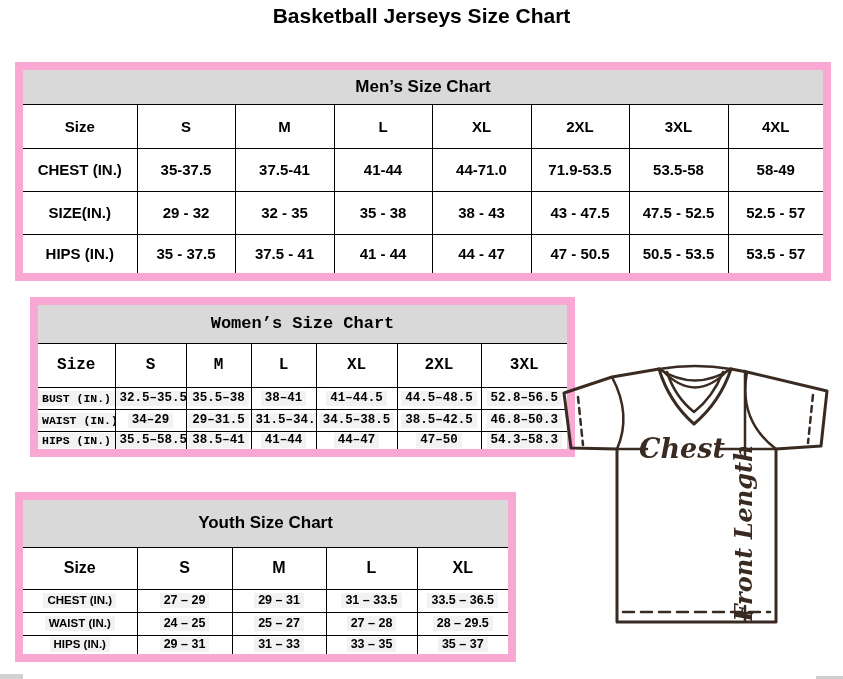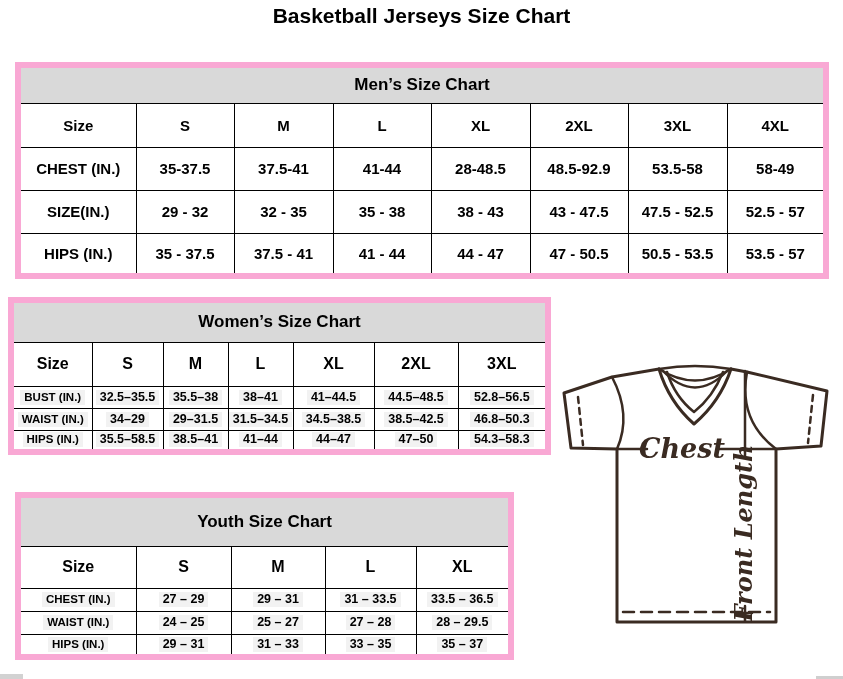--- a/index.html
+++ b/index.html
@@ -8,33 +8,33 @@
     background:#ffffff; color:#000;
     font-family:"Liberation Sans", sans-serif;
     overflow:hidden;
   }
   .page-title {
     position:absolute; left:0; top:4px; width:843px;
     text-align:center; font-size:21px; font-weight:bold; margin:0;
   }
   table.size-table {
     position:absolute; border-collapse:collapse; table-layout:fixed;
-    border:6px solid #f9a8d4; text-align:center; font-weight:bold;
+    border:8px solid #f9a8d4; text-align:center; font-weight:bold;
   }
   table.size-table th, table.size-table td {
     border:1px solid #000; padding:0; overflow:hidden; white-space:nowrap;
   }
   .tbl-title-cell { background:#d9d9d9; font-size:17px; }
   
   #mens-table { left:15px; top:62px; width:811px; }
   #mens-table tr.title-row   { height:38px; }
   #mens-table tr.header-row  { height:44px; font-size:15px; }
   #mens-table tr.data-row    { height:43px; font-size:15px; }
   
-  #womens-table { left:8px; top:297px; width:537px; }
+  #womens-table { left:30px; top:297px; width:537px;font-family:Liberation Mono, monospace; }
   #womens-table tr.title-row  { height:42px; }
   #womens-table tr.header-row { height:44px; font-size:16px; }
   #womens-table tr.data-row   { height:22px; font-size:12.5px; }
   #youth-table { left:15px; top:492px; width:493px; }
   #youth-table tr.title-row  { height:51px; }
   #youth-table tr.header-row { height:42px; font-size:16px; }
   #youth-table tr.data-row   { height:23px; font-size:12.5px; }
   .small-tbl tr.data-row td:first-child { font-size:11.5px; }
   .small-tbl tr.data-row span.cell-text {
     background:#f2f2f2; padding:0 4px; display:inline-block; line-height:15px;
@@ -77,22 +77,22 @@
         <th><span class="cell-text">XL</span></th>
         <th><span class="cell-text">2XL</span></th>
         <th><span class="cell-text">3XL</span></th>
         <th><span class="cell-text">4XL</span></th>
       </tr>
     <tr class="data-row">
         <td><span class="cell-text">CHEST (IN.)</span></td>
         <td><span class="cell-text">35-37.5</span></td>
         <td><span class="cell-text">37.5-41</span></td>
         <td><span class="cell-text">41-44</span></td>
-        <td><span class="cell-text">28-48.5</span></td>
-        <td><span class="cell-text">48.5-92.9</span></td>
+        <td><span class="cell-text">44-71.0</span></td>
+        <td><span class="cell-text">71.9-53.5</span></td>
         <td><span class="cell-text">53.5-58</span></td>
         <td><span class="cell-text">58-49</span></td>
       </tr>
     <tr class="data-row">
         <td><span class="cell-text">SIZE(IN.)</span></td>
         <td><span class="cell-text">29 - 32</span></td>
         <td><span class="cell-text">32 - 35</span></td>
         <td><span class="cell-text">35 - 38</span></td>
         <td><span class="cell-text">38 - 43</span></td>
         <td><span class="cell-text">43 - 47.5</span></td>

